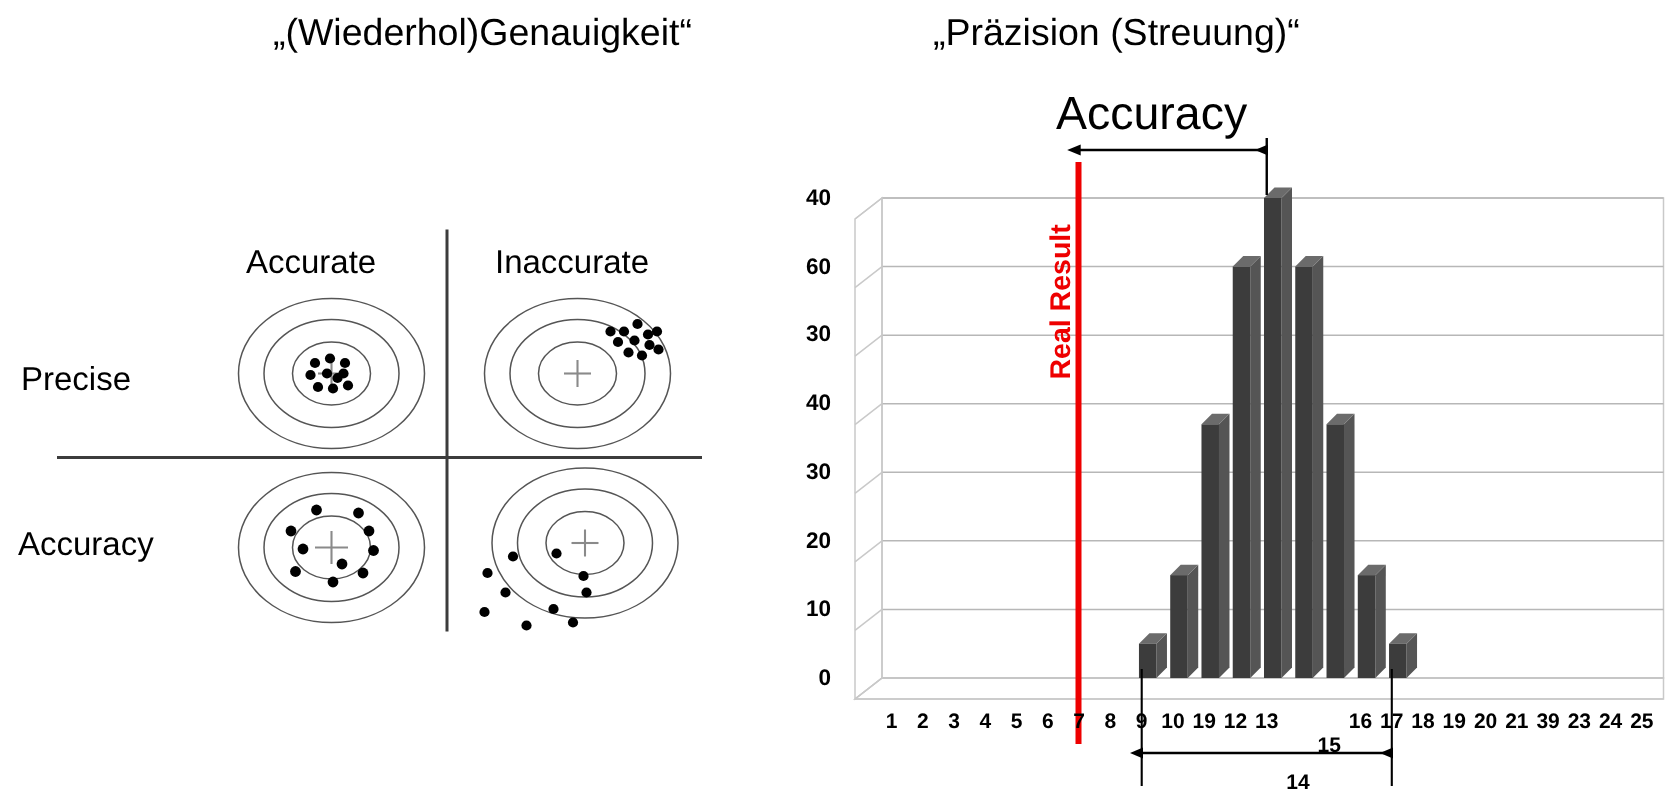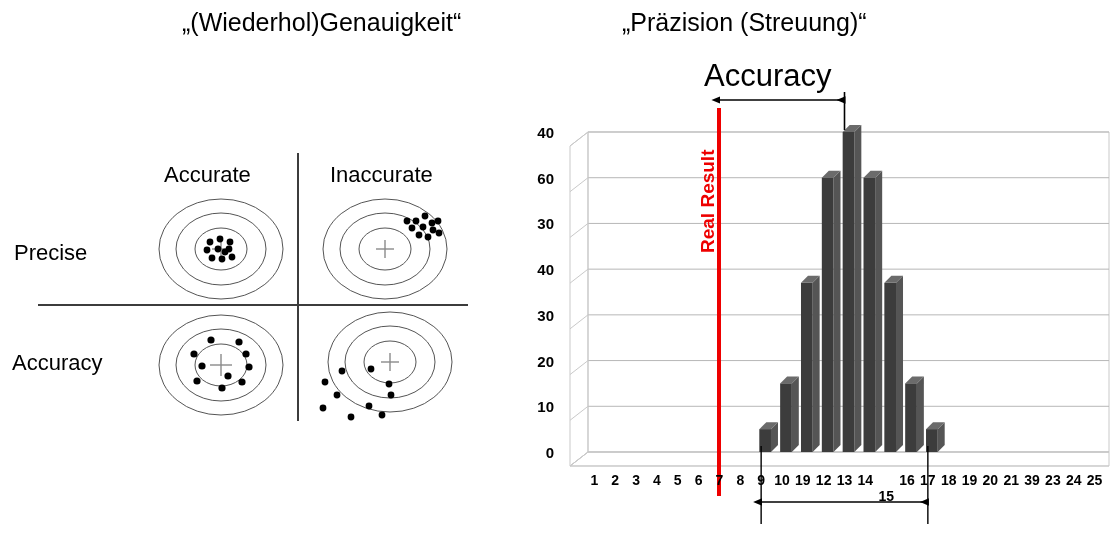--- a/index.html
+++ b/index.html
@@ -293,21 +293,21 @@
         <div class="xtick" style="left: 136.94px;">4</div>
         <div class="xtick" style="left: 157.78px;">5</div>
         <div class="xtick" style="left: 178.62px;">6</div>
         <div class="xtick" style="left: 199.46px;">7</div>
         <div class="xtick" style="left: 220.3px;">8</div>
         <div class="xtick" style="left: 241.14px;">9</div>
         <div class="xtick" style="left: 261.98px;">10</div>
         <div class="xtick" style="left: 282.82px;">19</div>
         <div class="xtick" style="left: 303.66px;">12</div>
         <div class="xtick" style="left: 324.5px;">13</div>
-        <div class="xtick" style="left: 345.34px;">14</div>
+        <div class="xtick" style="left: 345.34px; margin-top: 41px;">14</div>
         <div class="xtick" style="left: 366.18px; margin-top: 16px;">15</div>
         <div class="xtick" style="left: 387.02px;">16</div>
         <div class="xtick" style="left: 407.86px;">17</div>
         <div class="xtick" style="left: 428.7px;">18</div>
         <div class="xtick" style="left: 449.54px;">19</div>
         <div class="xtick" style="left: 470.38px;">20</div>
         <div class="xtick" style="left: 491.22px;">21</div>
         <div class="xtick" style="left: 512.06px;">39</div>
         <div class="xtick" style="left: 532.9px;">23</div>
         <div class="xtick" style="left: 553.74px;">24</div>

